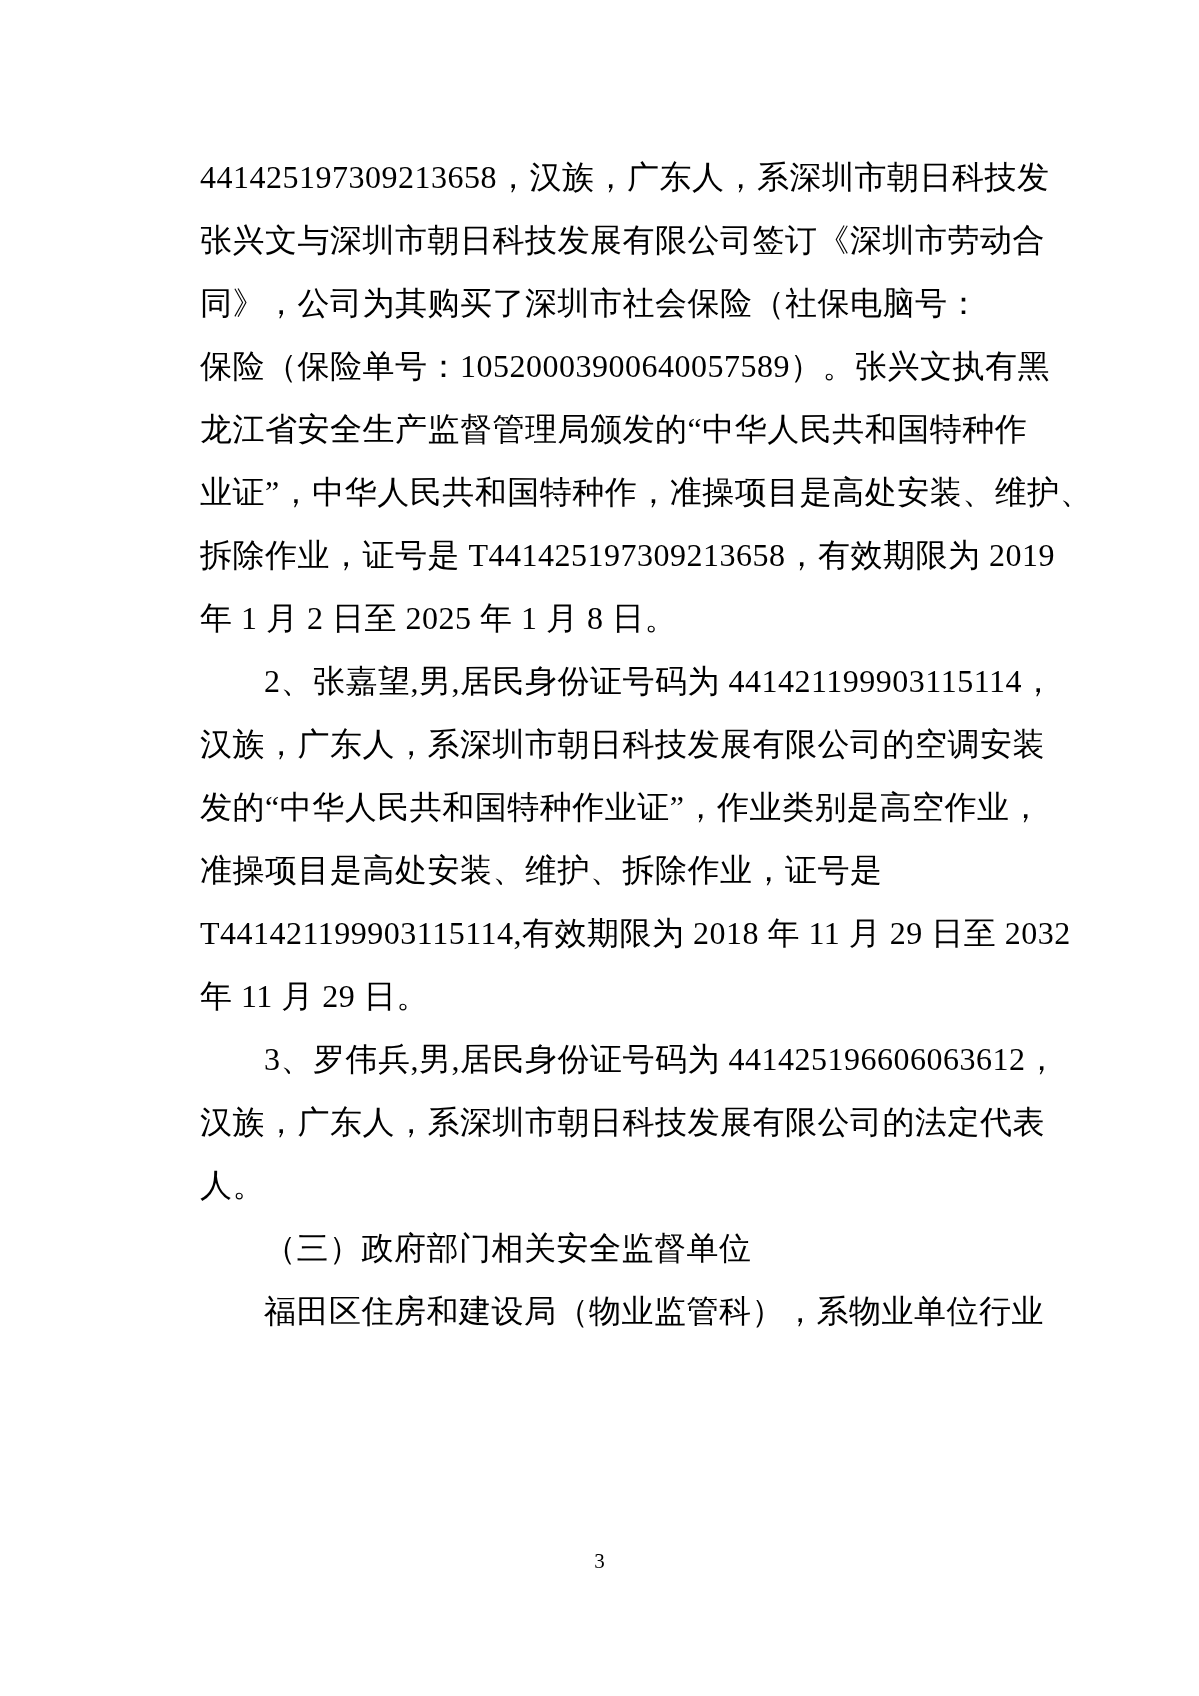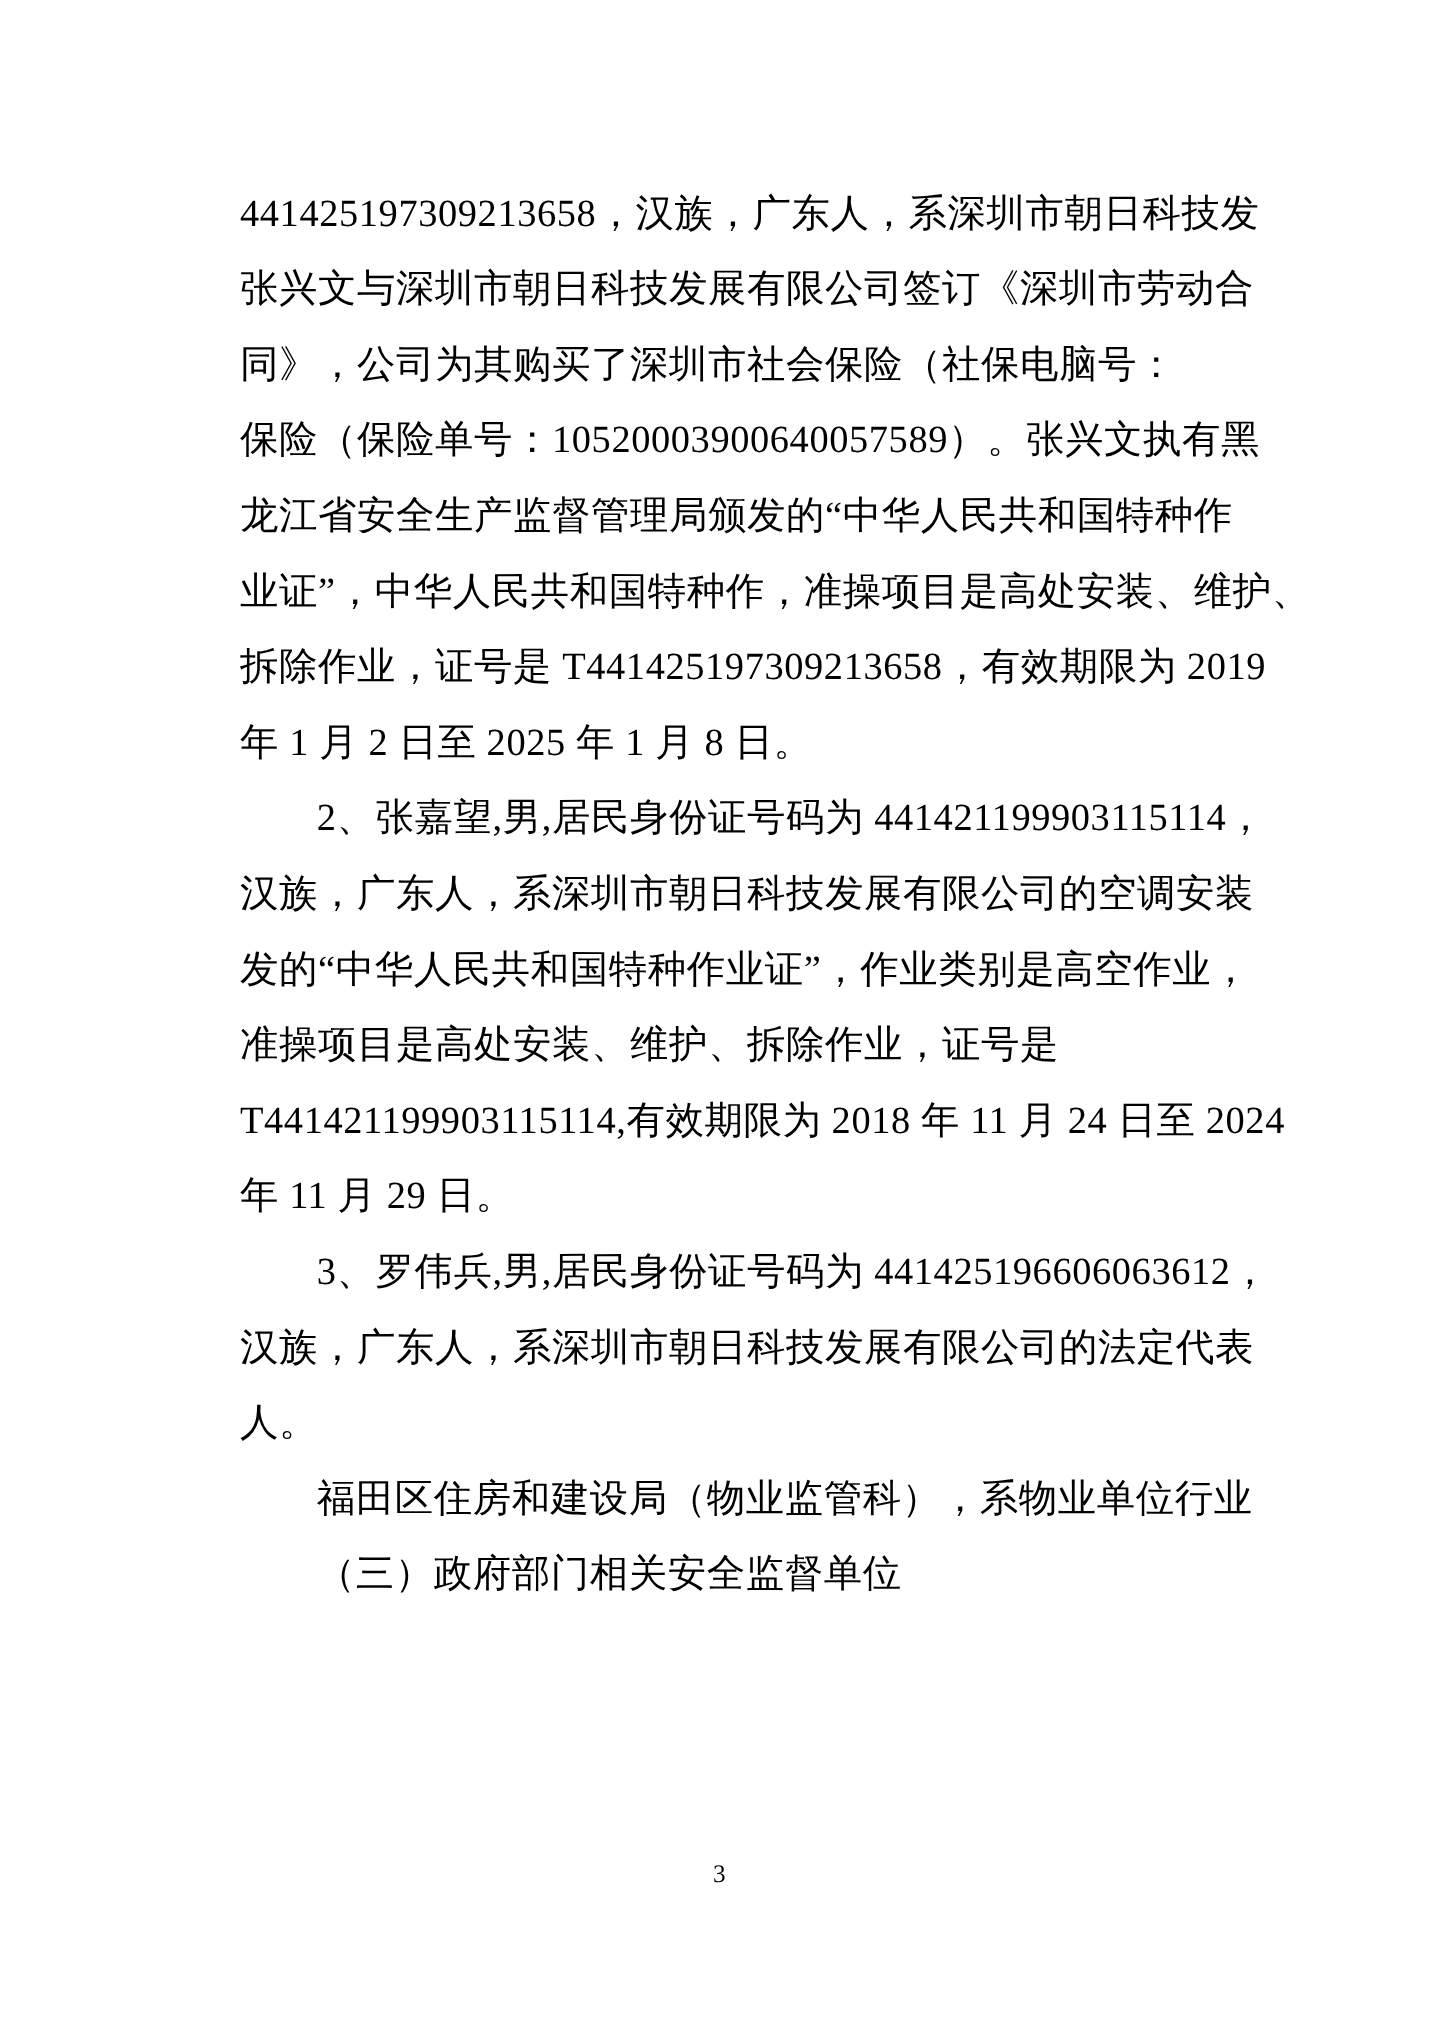--- a/index.html
+++ b/index.html
@@ -59,25 +59,25 @@
       <div class="line">同》，公司为其购买了深圳市社会保险（社保电脑号：</div>
       <div class="line">保险（保险单号：10520003900640057589）。张兴文执有黑</div>
       <div class="line">龙江省安全生产监督管理局颁发的“中华人民共和国特种作</div>
       <div class="line">业证”，中华人民共和国特种作，准操项目是高处安装、维护、</div>
       <div class="line">拆除作业，证号是 T441425197309213658，有效期限为 2019</div>
       <div class="line">年 1 月 2 日至 2025 年 1 月 8 日。</div>
       <div class="line indent">2、张嘉望,男,居民身份证号码为 441421199903115114，</div>
       <div class="line">汉族，广东人，系深圳市朝日科技发展有限公司的空调安装</div>
       <div class="line">发的“中华人民共和国特种作业证”，作业类别是高空作业，</div>
       <div class="line">准操项目是高处安装、维护、拆除作业，证号是</div>
-      <div class="line">T441421199903115114,有效期限为 2018 年 11 月 24 日至 2024</div>
+      <div class="line">T441421199903115114,有效期限为 2018 年 11 月 29 日至 2032</div>
       <div class="line">年 11 月 29 日。</div>
       <div class="line indent">3、罗伟兵,男,居民身份证号码为 441425196606063612，</div>
       <div class="line">汉族，广东人，系深圳市朝日科技发展有限公司的法定代表</div>
       <div class="line">人。</div>
+      <div class="line indent">（三）政府部门相关安全监督单位</div>
       <div class="line indent">福田区住房和建设局（物业监管科），系物业单位行业</div>
-      <div class="line indent">（三）政府部门相关安全监督单位</div>
     </div>
 
   <div id="page-footer">
     <span id="page-number">3</span>
   </div>
 </div>
 
 </body></html>

